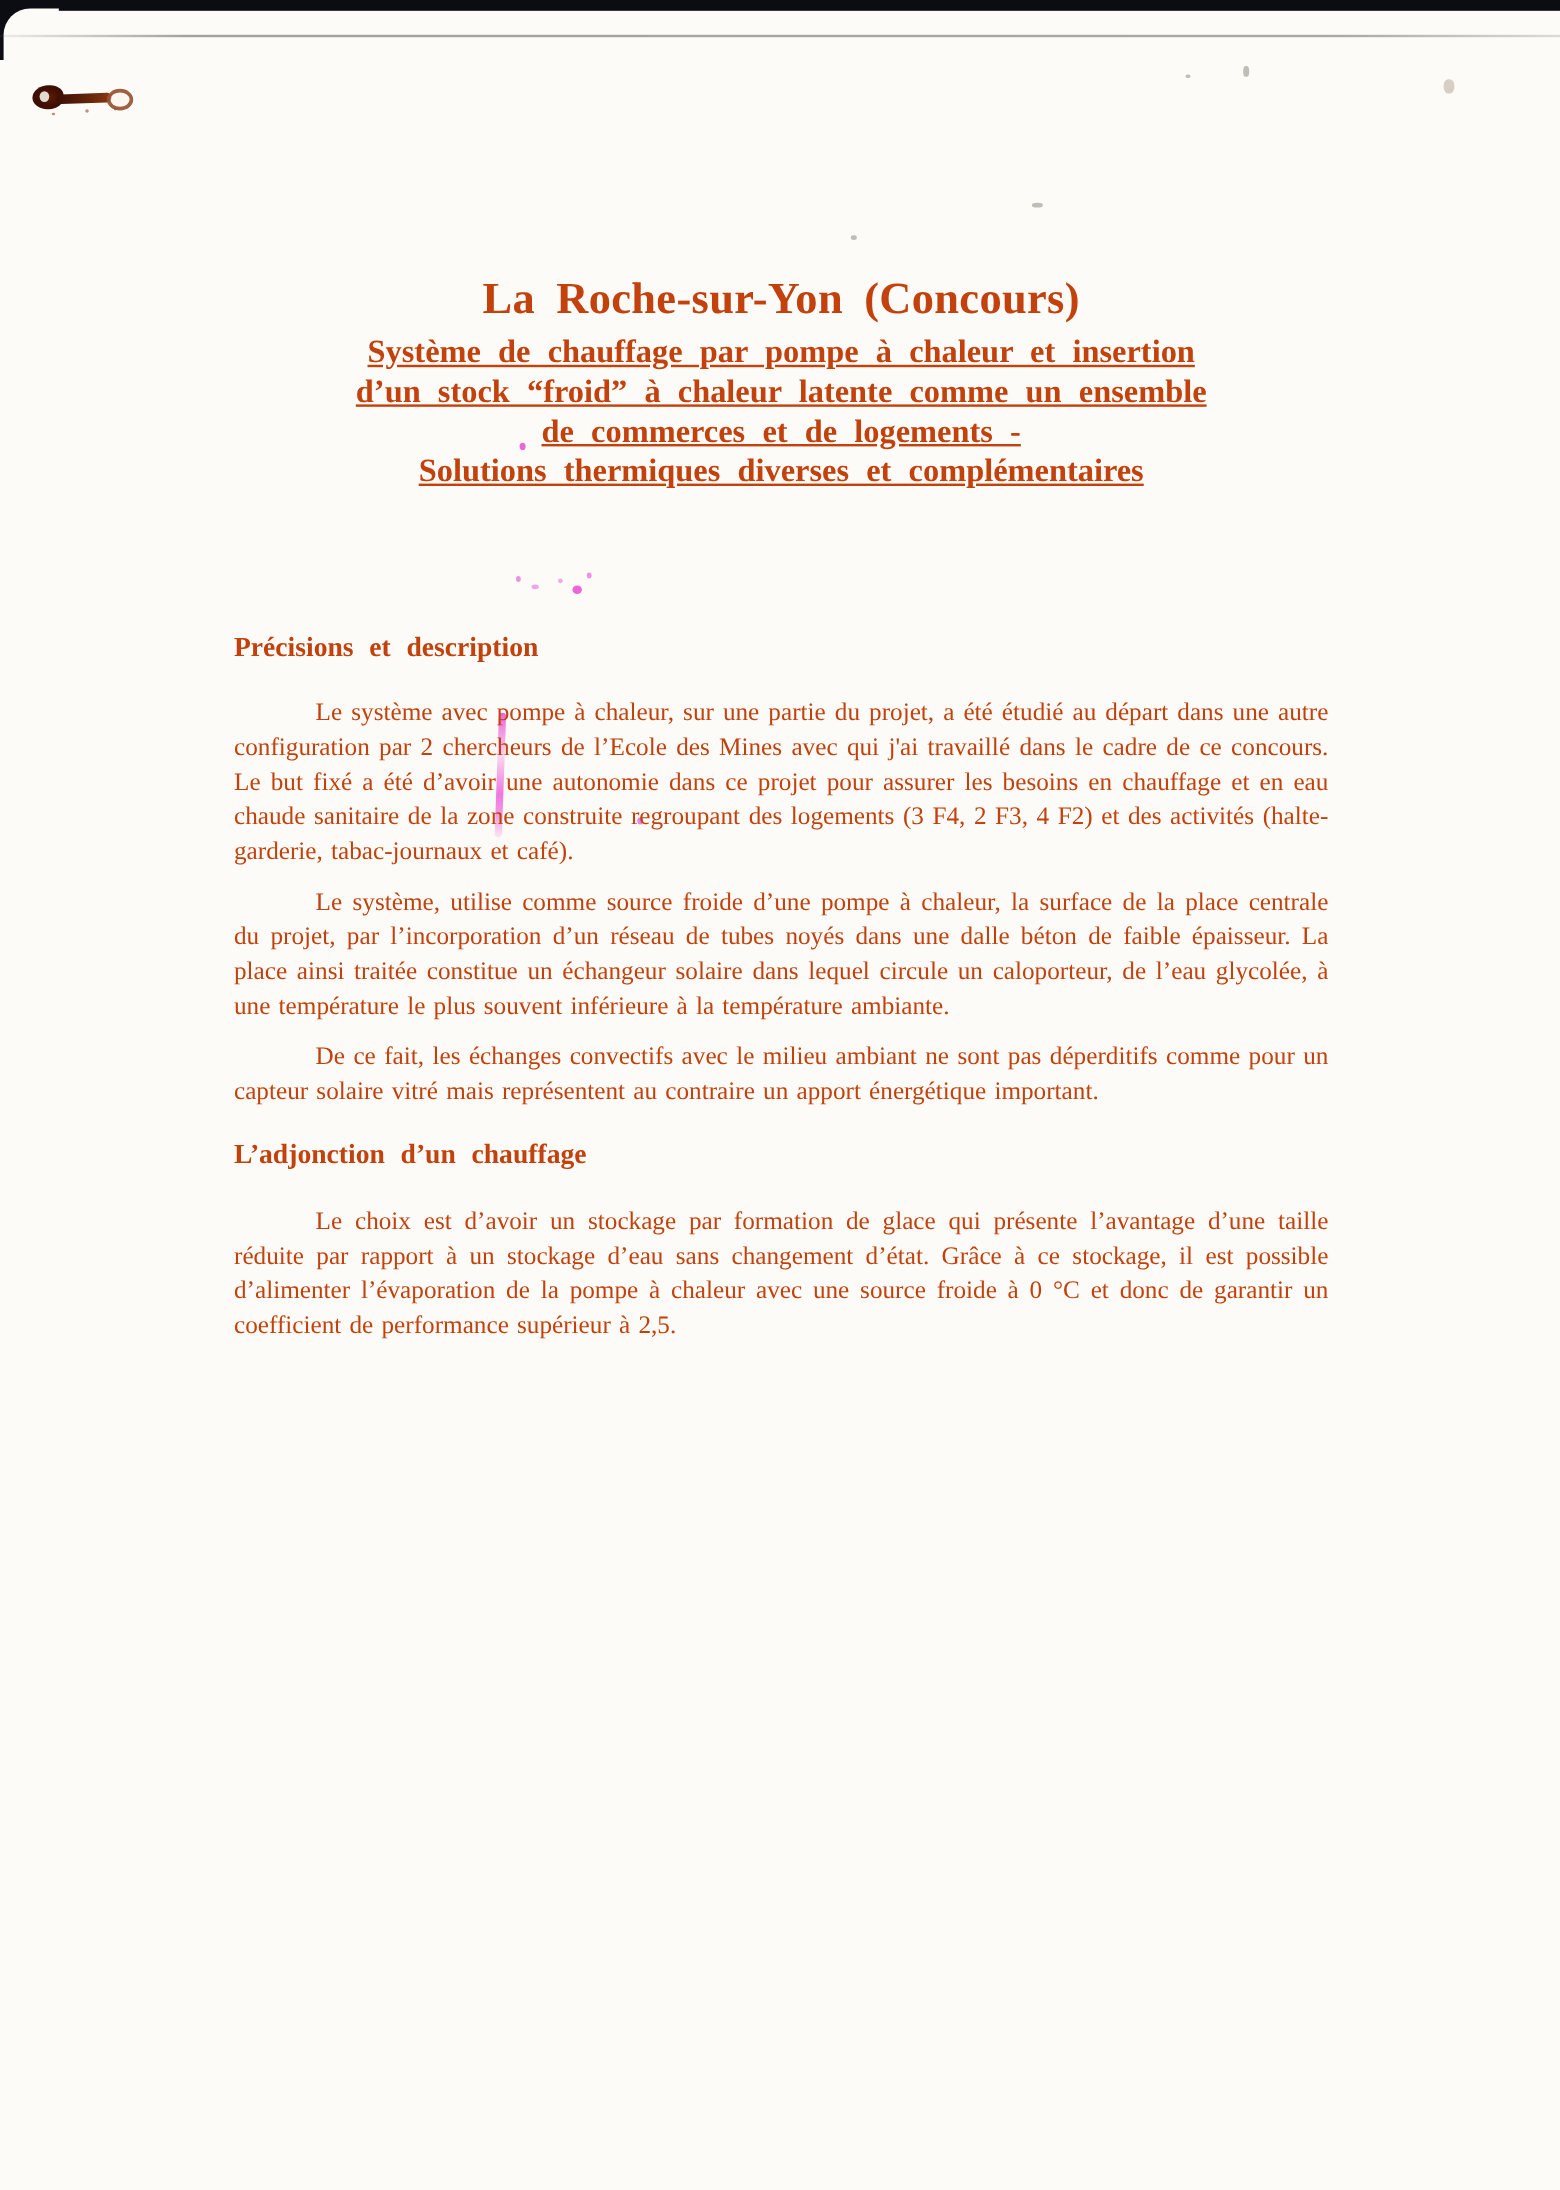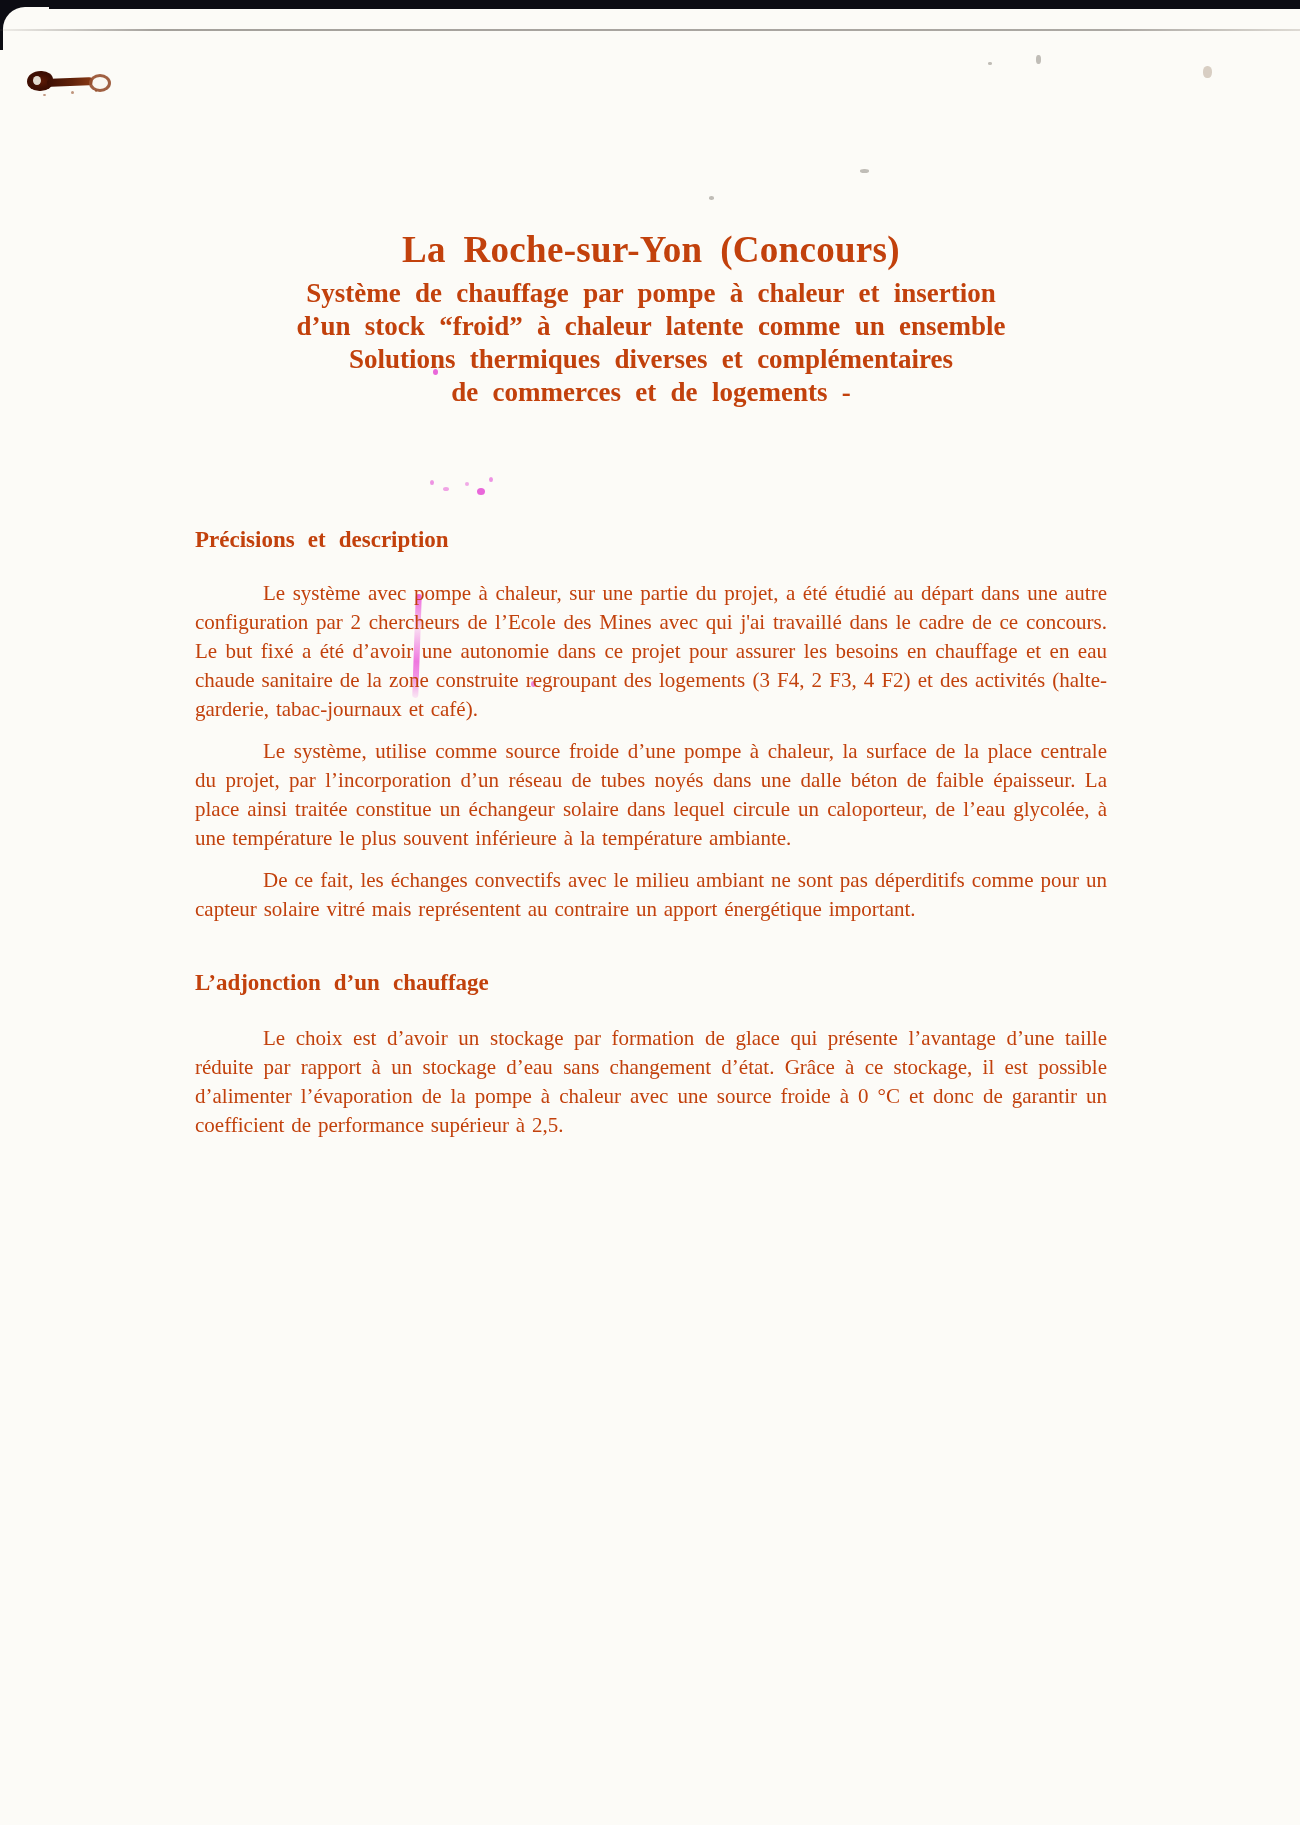--- a/index.html
+++ b/index.html
@@ -99,32 +99,33 @@
     font-size: 37px;
     line-height: 40px;
     word-spacing: 0.22em;
     letter-spacing: 0.3px;
   }
   .title-sub {
     margin-top: 7px;
     font-size: 27px;
     line-height: 33px;
     word-spacing: 0.28em;
+    text-decoration: underline;
   }
   .sub-line { display: block; }
 
   .section-heading {
     margin: 0;
     font-size: 23px;
     line-height: 26px;
     font-weight: bold;
     word-spacing: 0.32em;
   }
   .sec-1 .section-heading { margin-top: 118px; font-family: Liberation Serif, serif; }
-  .sec-2 .section-heading { margin-top: 46px; }
+  .sec-2 .section-heading { margin-top: 25px; }
 
   .body-para {
     margin: 13px 0 0 0;
     font-size: 21px;
     line-height: 29px;
     text-align: justify;
     text-indent: 68px;
     word-spacing: 1.6px;
   }
   .section .body-para:first-of-type { margin-top: 26px; }
@@ -168,22 +169,22 @@
   <span class="gray-speck gs4"></span>
   <span class="gray-speck gs5"></span>
 
   <main class="content">
 
     <header class="title-block">
       <h1 class="title-main">La Roche-sur-Yon (Concours)</h1>
       <div class="title-sub">
         <span class="sub-line">Système de chauffage par pompe à chaleur et insertion</span>
         <span class="sub-line">d’un stock “froid” à chaleur latente comme un ensemble</span>
+        <span class="sub-line">de commerces et de logements -</span>
         <span class="sub-line">Solutions thermiques diverses et complémentaires</span>
-        <span class="sub-line">de commerces et de logements -</span>
       </div>
     </header>
 
     <section class="section sec-1">
       <h2 class="section-heading">Précisions et description</h2>
       <p class="body-para">Le système avec pompe à chaleur, sur une partie du projet, a été étudié au départ dans une autre configuration par 2 chercheurs de l’Ecole des Mines avec qui j'ai travaillé dans le cadre de ce concours. Le but fixé a été d’avoir une autonomie dans ce projet pour assurer les besoins en chauffage et en eau chaude sanitaire de la zone construite regroupant des logements (3 F4, 2 F3, 4 F2) et des activités (halte-garderie, tabac-journaux et café).</p>
       <p class="body-para">Le système, utilise comme source froide d’une pompe à chaleur, la surface de la place centrale du projet, par l’incorporation d’un réseau de tubes noyés dans une dalle béton de faible épaisseur. La place ainsi traitée constitue un échangeur solaire dans lequel circule un caloporteur, de l’eau glycolée, à une température le plus souvent inférieure à la température ambiante.</p>
       <p class="body-para">De ce fait, les échanges convectifs avec le milieu ambiant ne sont pas déperditifs comme pour un capteur solaire vitré mais représentent au contraire un apport énergétique important.</p>
     </section>
 

